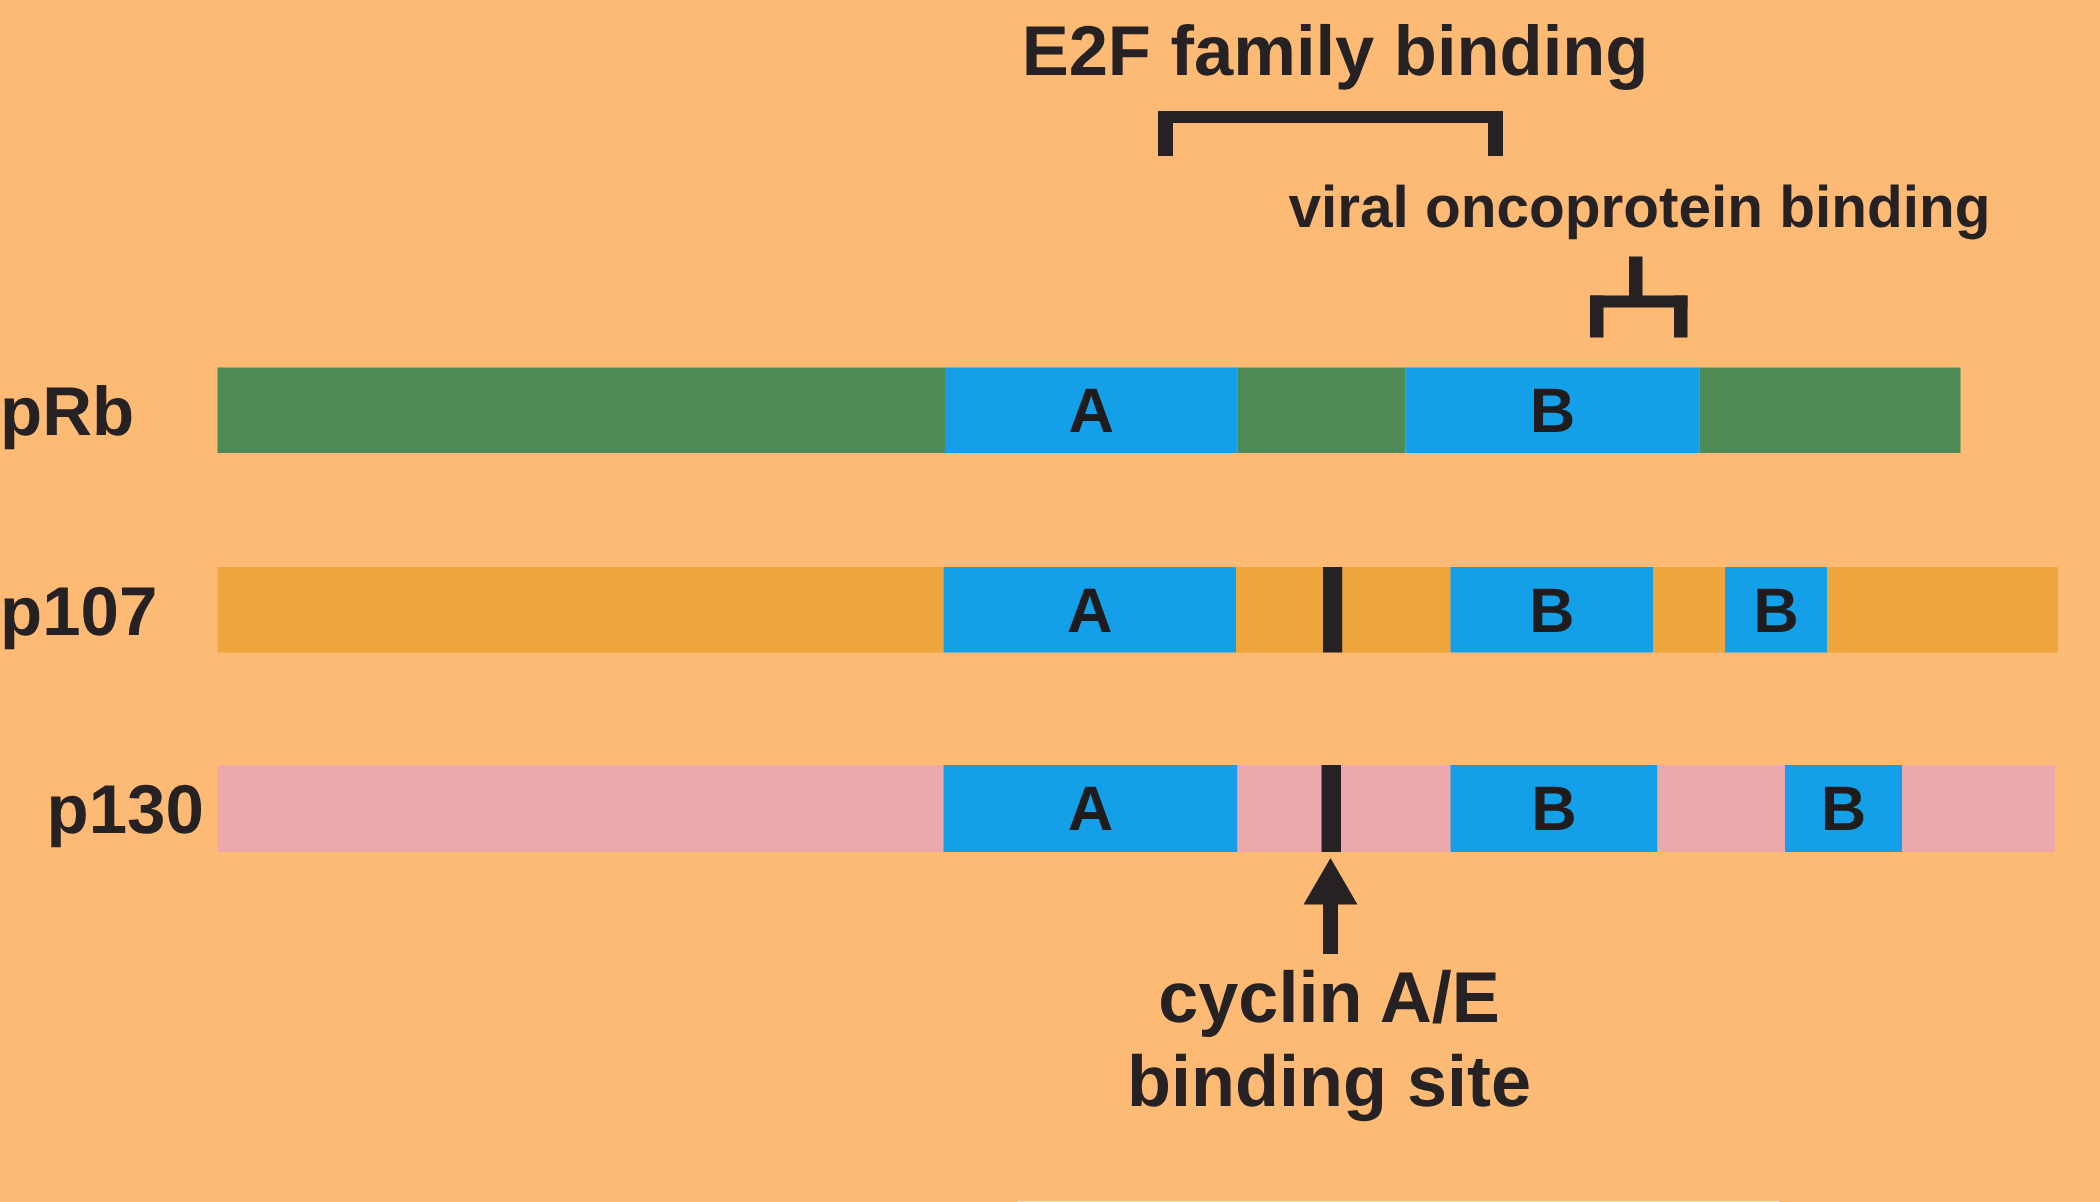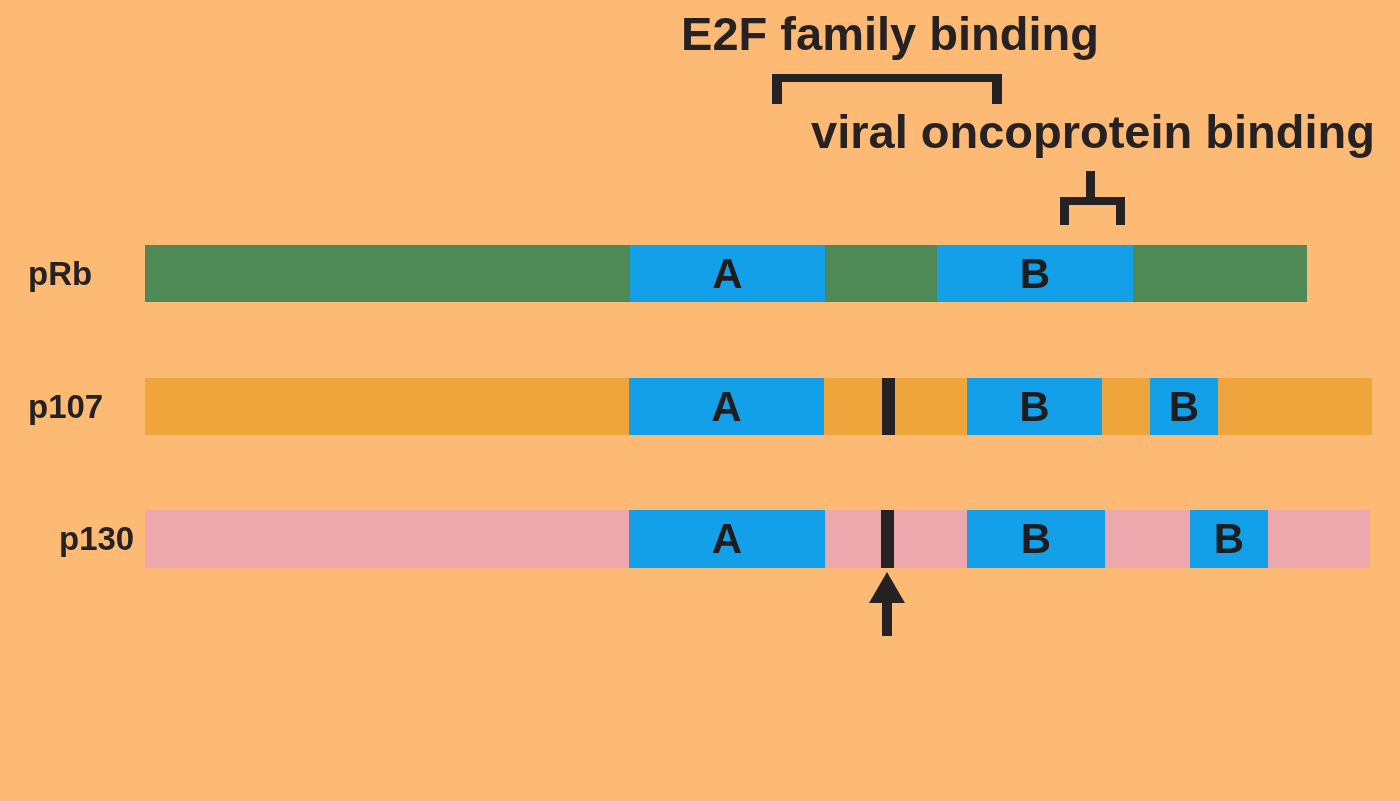--- a/index.html
+++ b/index.html
@@ -17,23 +17,23 @@
     font-weight: 700;
     color: #262223;
     white-space: nowrap;
   }
   .lbl.e2f {
     left: 890px; top: 6px;
     transform: translateX(-50%);
     font-size: 47px;
   }
   .lbl.viral {
-    left: 1093px; top: 104px;
+    left: 1093px; top: 117px;
     transform: translateX(-50%);
-    font-size: 47px;
+    font-size: 39px;
   }
   .bracket-e2f {
     position: absolute;
     left: 772px; top: 74px;
     width: 230px; height: 30px;
     border-top: 8px solid #262223;
     border-left: 10px solid #262223;
     border-right: 10px solid #262223;
   }
   .viral-stem {
@@ -45,24 +45,24 @@
   .bracket-viral {
     position: absolute;
     left: 1060px; top: 197px;
     width: 65px; height: 28px;
     border-top: 8px solid #262223;
     border-left: 9px solid #262223;
     border-right: 9px solid #262223;
   }
   .protein-name {
     position: absolute;
-    left: 28px;
+    left: 0;
     transform: translateY(-50%);
     font-weight: 700;
-    font-size: 33px;
+    font-size: 46px;
     color: #262223;
     white-space: nowrap;
   }
   .protein-bar {
     position: absolute;
     display: flex;
     flex-direction: row;
     align-items: stretch;
   }
   .seg {
@@ -170,15 +170,19 @@
           <span class="domain-letter">B</span>
         </div>
         <div class="seg" style="width: 102px; background: rgb(236, 168, 173);"></div>
       </div>
     </div>
 
   <div class="arrow-head"></div>
 
   <div class="arrow-stem"></div>
 
+  <div class="lbl cyclin">
+    <div>cyclin A/E</div>
+    <div>binding site</div>
+  </div>
 
 
 </div>
 
 </body></html>

